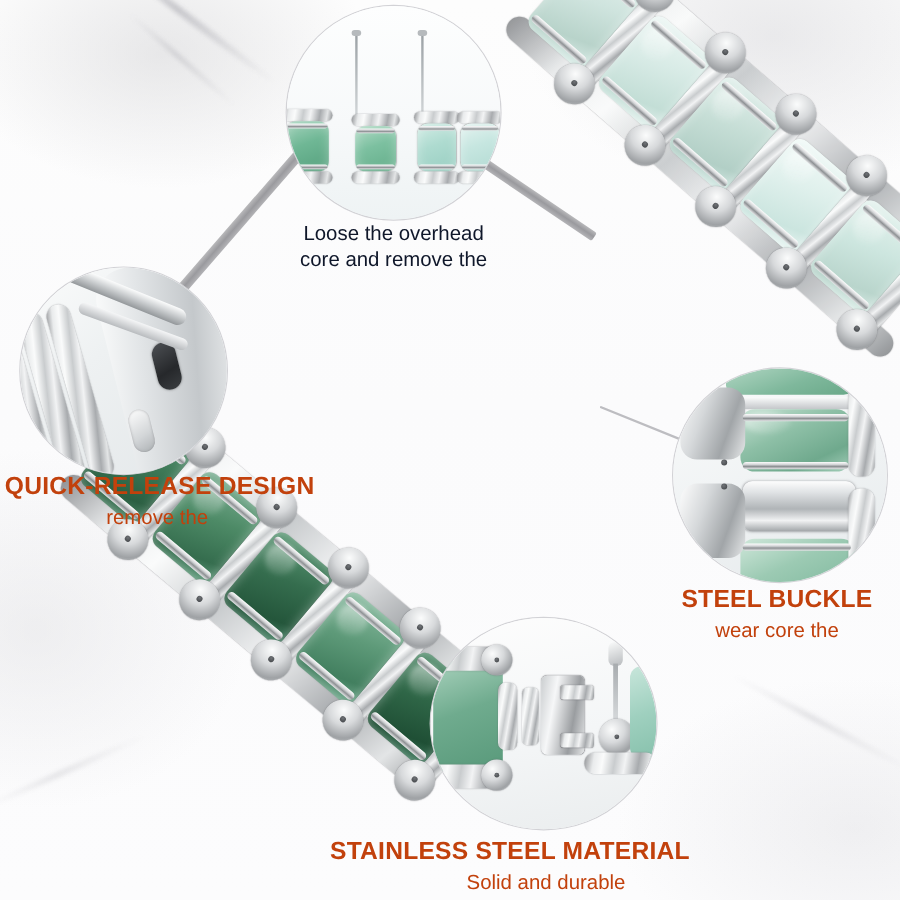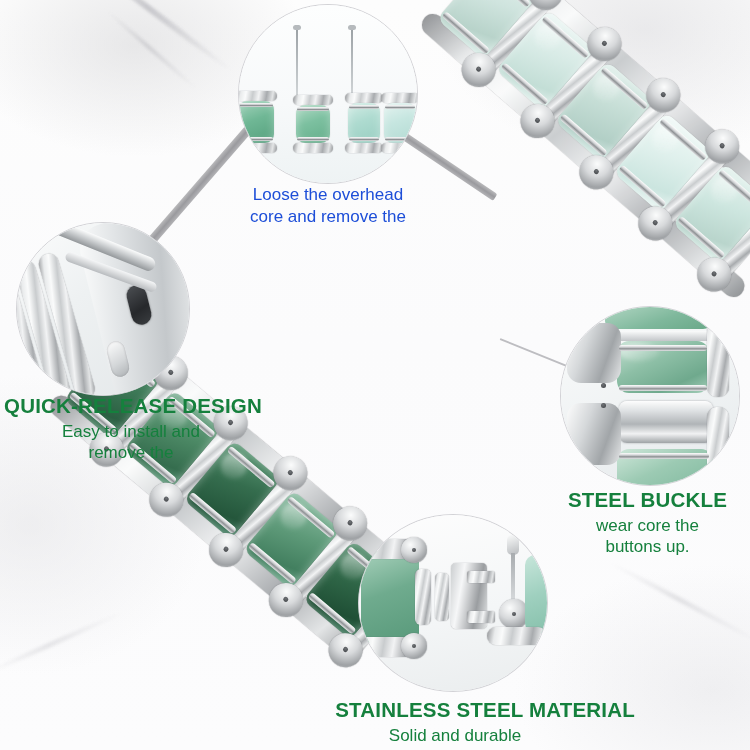--- a/index.html
+++ b/index.html
@@ -43,24 +43,24 @@
      box-shadow:0 0 1px rgba(85,85,90,.8);}
   .screw{position:absolute;border-radius:50%;background:radial-gradient(circle at 40% 35%,#6f7276,#3d4043);}
   .rod{position:absolute;border-radius:4px;
      background:linear-gradient(180deg,#fdfdfd 0%,#d3d5d7 35%,#8e9194 62%,#e6e8e9 100%);}
 
   .stone{position:absolute;border-radius:9px;box-shadow:inset 0 0 10px rgba(255,255,255,.35), 0 0 1px rgba(120,130,125,.5);}
   .stone-gloss{position:absolute;left:6%;top:8%;width:42%;height:34%;border-radius:50%;
      background:linear-gradient(150deg,rgba(255,255,255,.62),rgba(255,255,255,0));filter:blur(2px);}
 
   
-  .txt{position:absolute;color:#15803d;}
+  .txt{position:absolute;color:#c2410c;}
   .head{font-size:20.5px;font-weight:700;letter-spacing:.2px;white-space:nowrap;}
   .sub{font-size:17px;font-weight:400;line-height:21px;text-align:center;}
-  .cap{font-size:17px;font-weight:400;line-height:22px;text-align:center;color:#1d4ed8;}
+  .cap{font-size:17px;font-weight:400;line-height:22px;text-align:center;color:#0f172a;}
 </style>
 </head>
 <body>
 
 <div id="stage">
 
   <div class="marble"></div>
   <div class="vein" style="left:60px;top:10px;width:190px;height:6px;transform:rotate(37deg);"></div>
   <div class="vein" style="left:92px;top:48px;width:120px;height:4px;transform:rotate(41deg);opacity:.7;"></div>
   <div class="vein" style="left:600px;top:600px;width:170px;height:5px;transform:rotate(28deg);opacity:.5;"></div>
@@ -319,33 +319,31 @@
   </div>
 
   <div class="txt cap" style="left:238px;top:184px;width:180px;">
     <div>Loose the overhead</div>
     <div>core and remove the</div>
   </div>
 
   <div class="txt" style="left:0px;top:394px;width:262px;">
     <div class="head" style="text-align:left;padding-left:4px;">QUICK-RELEASE DESIGN</div>
     <div class="sub" style="margin-top:3px;">
-      <div>Easy to install and</div>
       <div>remove the</div>
     </div>
   </div>
 
   <div class="txt" style="left:545px;top:488px;width:205px;">
     <div class="head" style="text-align:center;">STEEL BUCKLE</div>
     <div class="sub" style="margin-top:3px;">
       <div>wear core the</div>
-      <div>buttons up.</div>
     </div>
   </div>
 
   <div class="txt" style="left:275px;top:698px;width:360px;">
-    <div class="head" style="text-align:right;">STAINLESS STEEL MATERIAL</div>
+    <div class="head" style="text-align:left;">STAINLESS STEEL MATERIAL</div>
     <div class="sub" style="margin-top:3px;">
       <div>Solid and durable</div>
     </div>
   </div>
 
 </div>
 
 </body></html>

